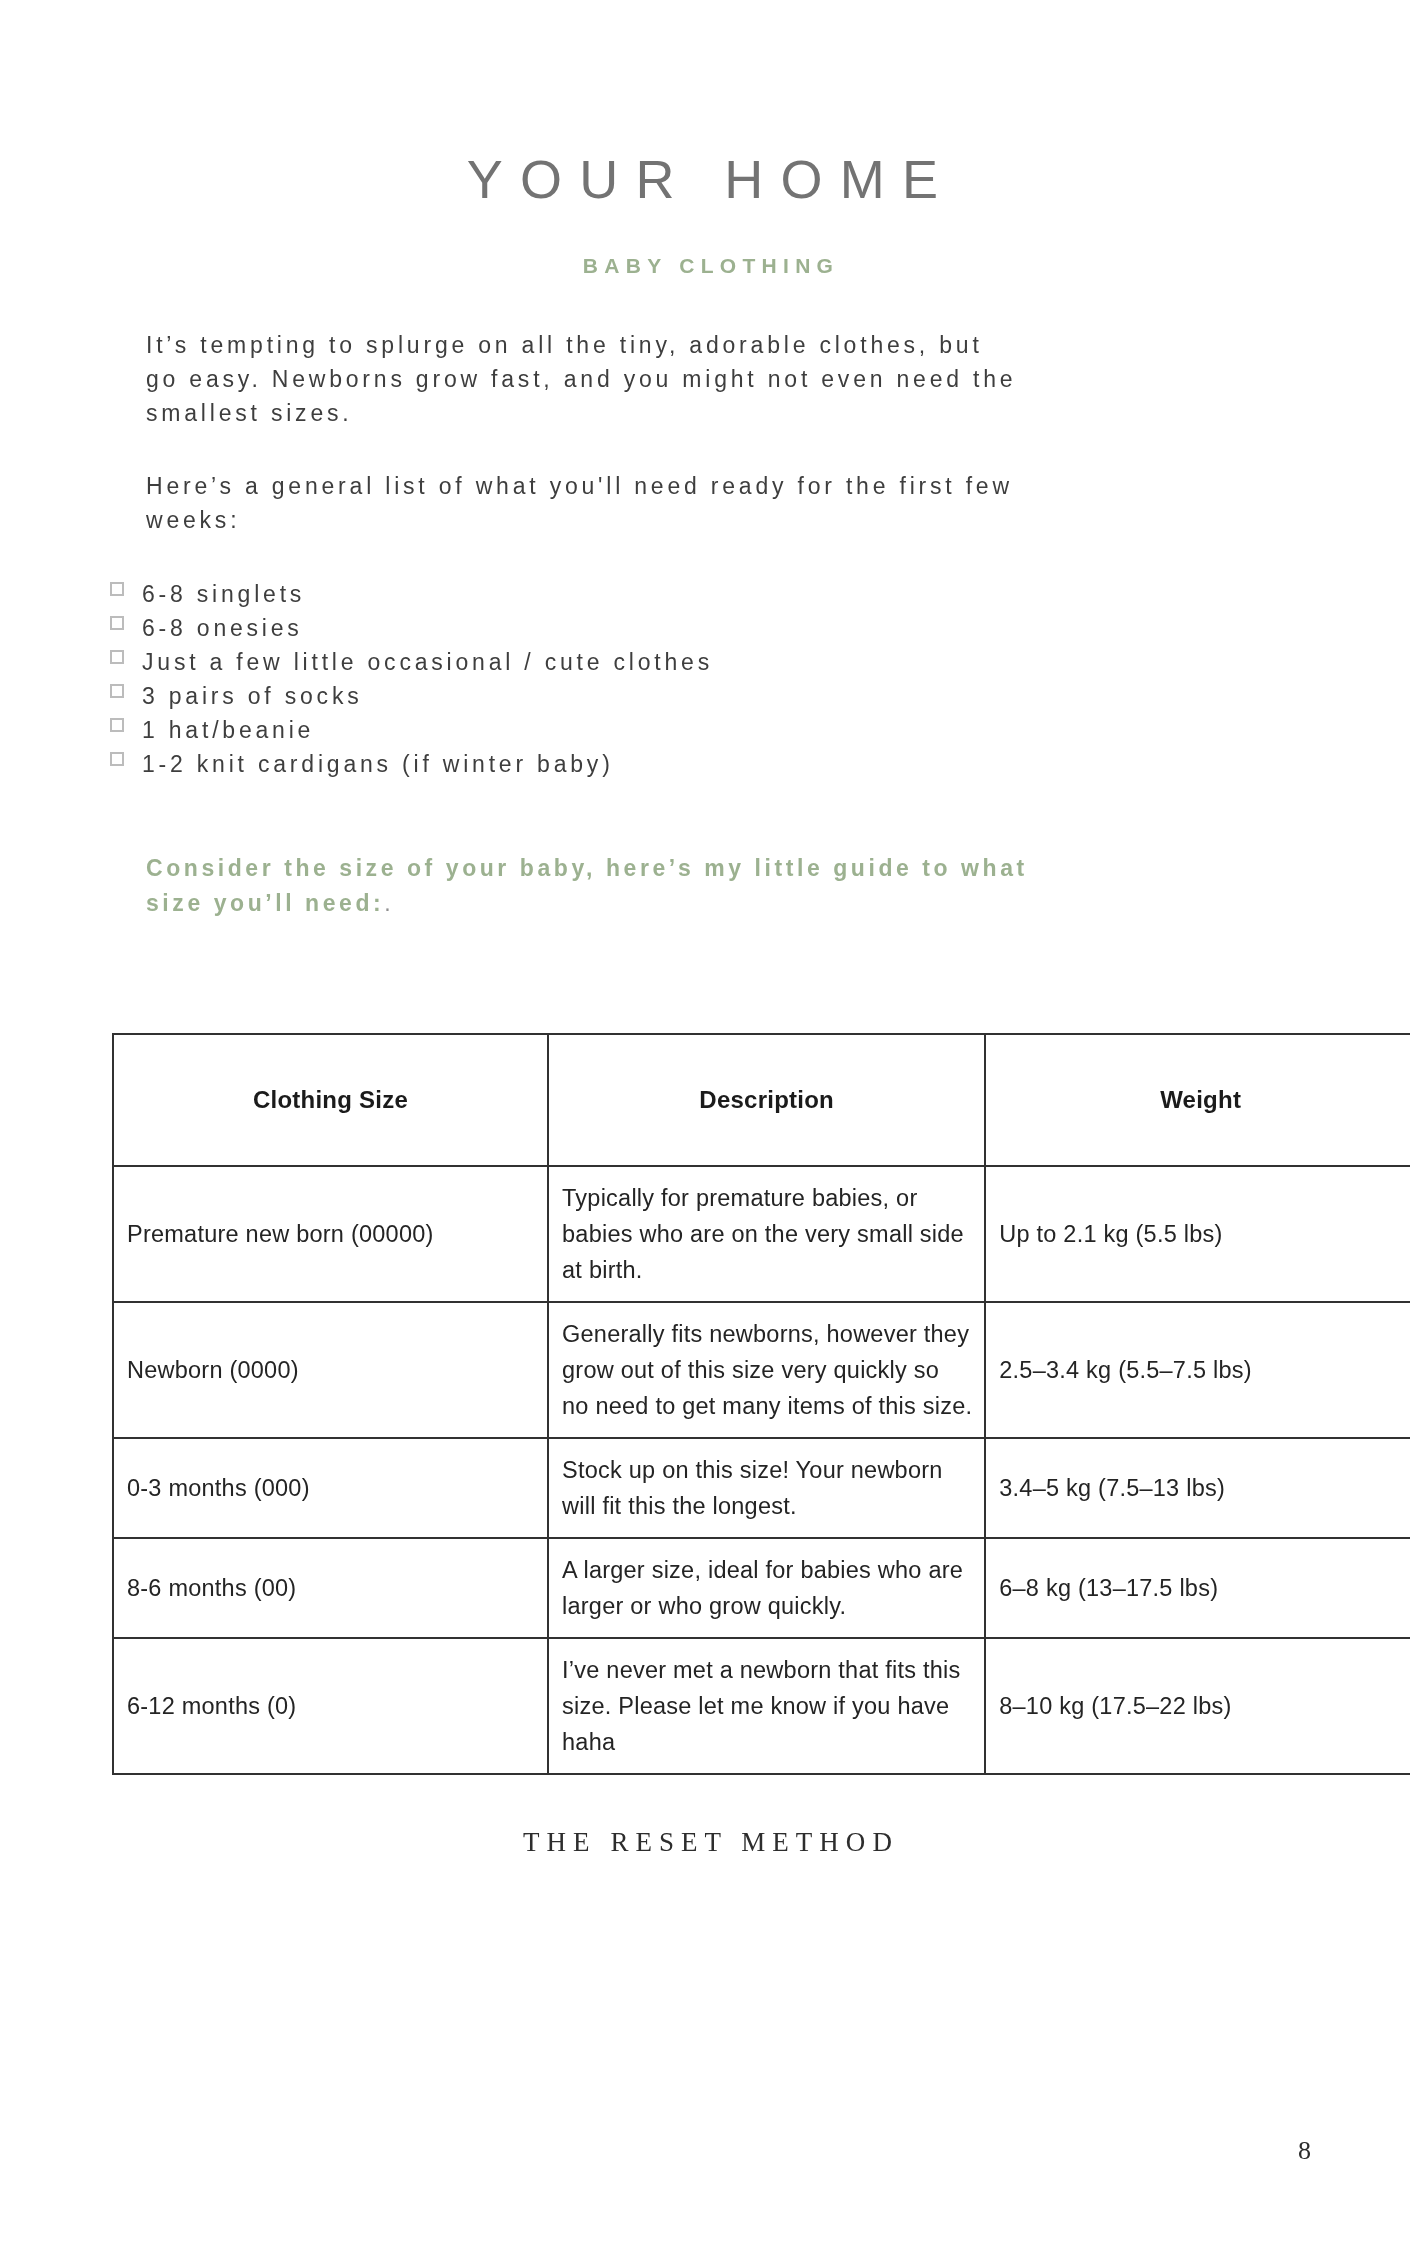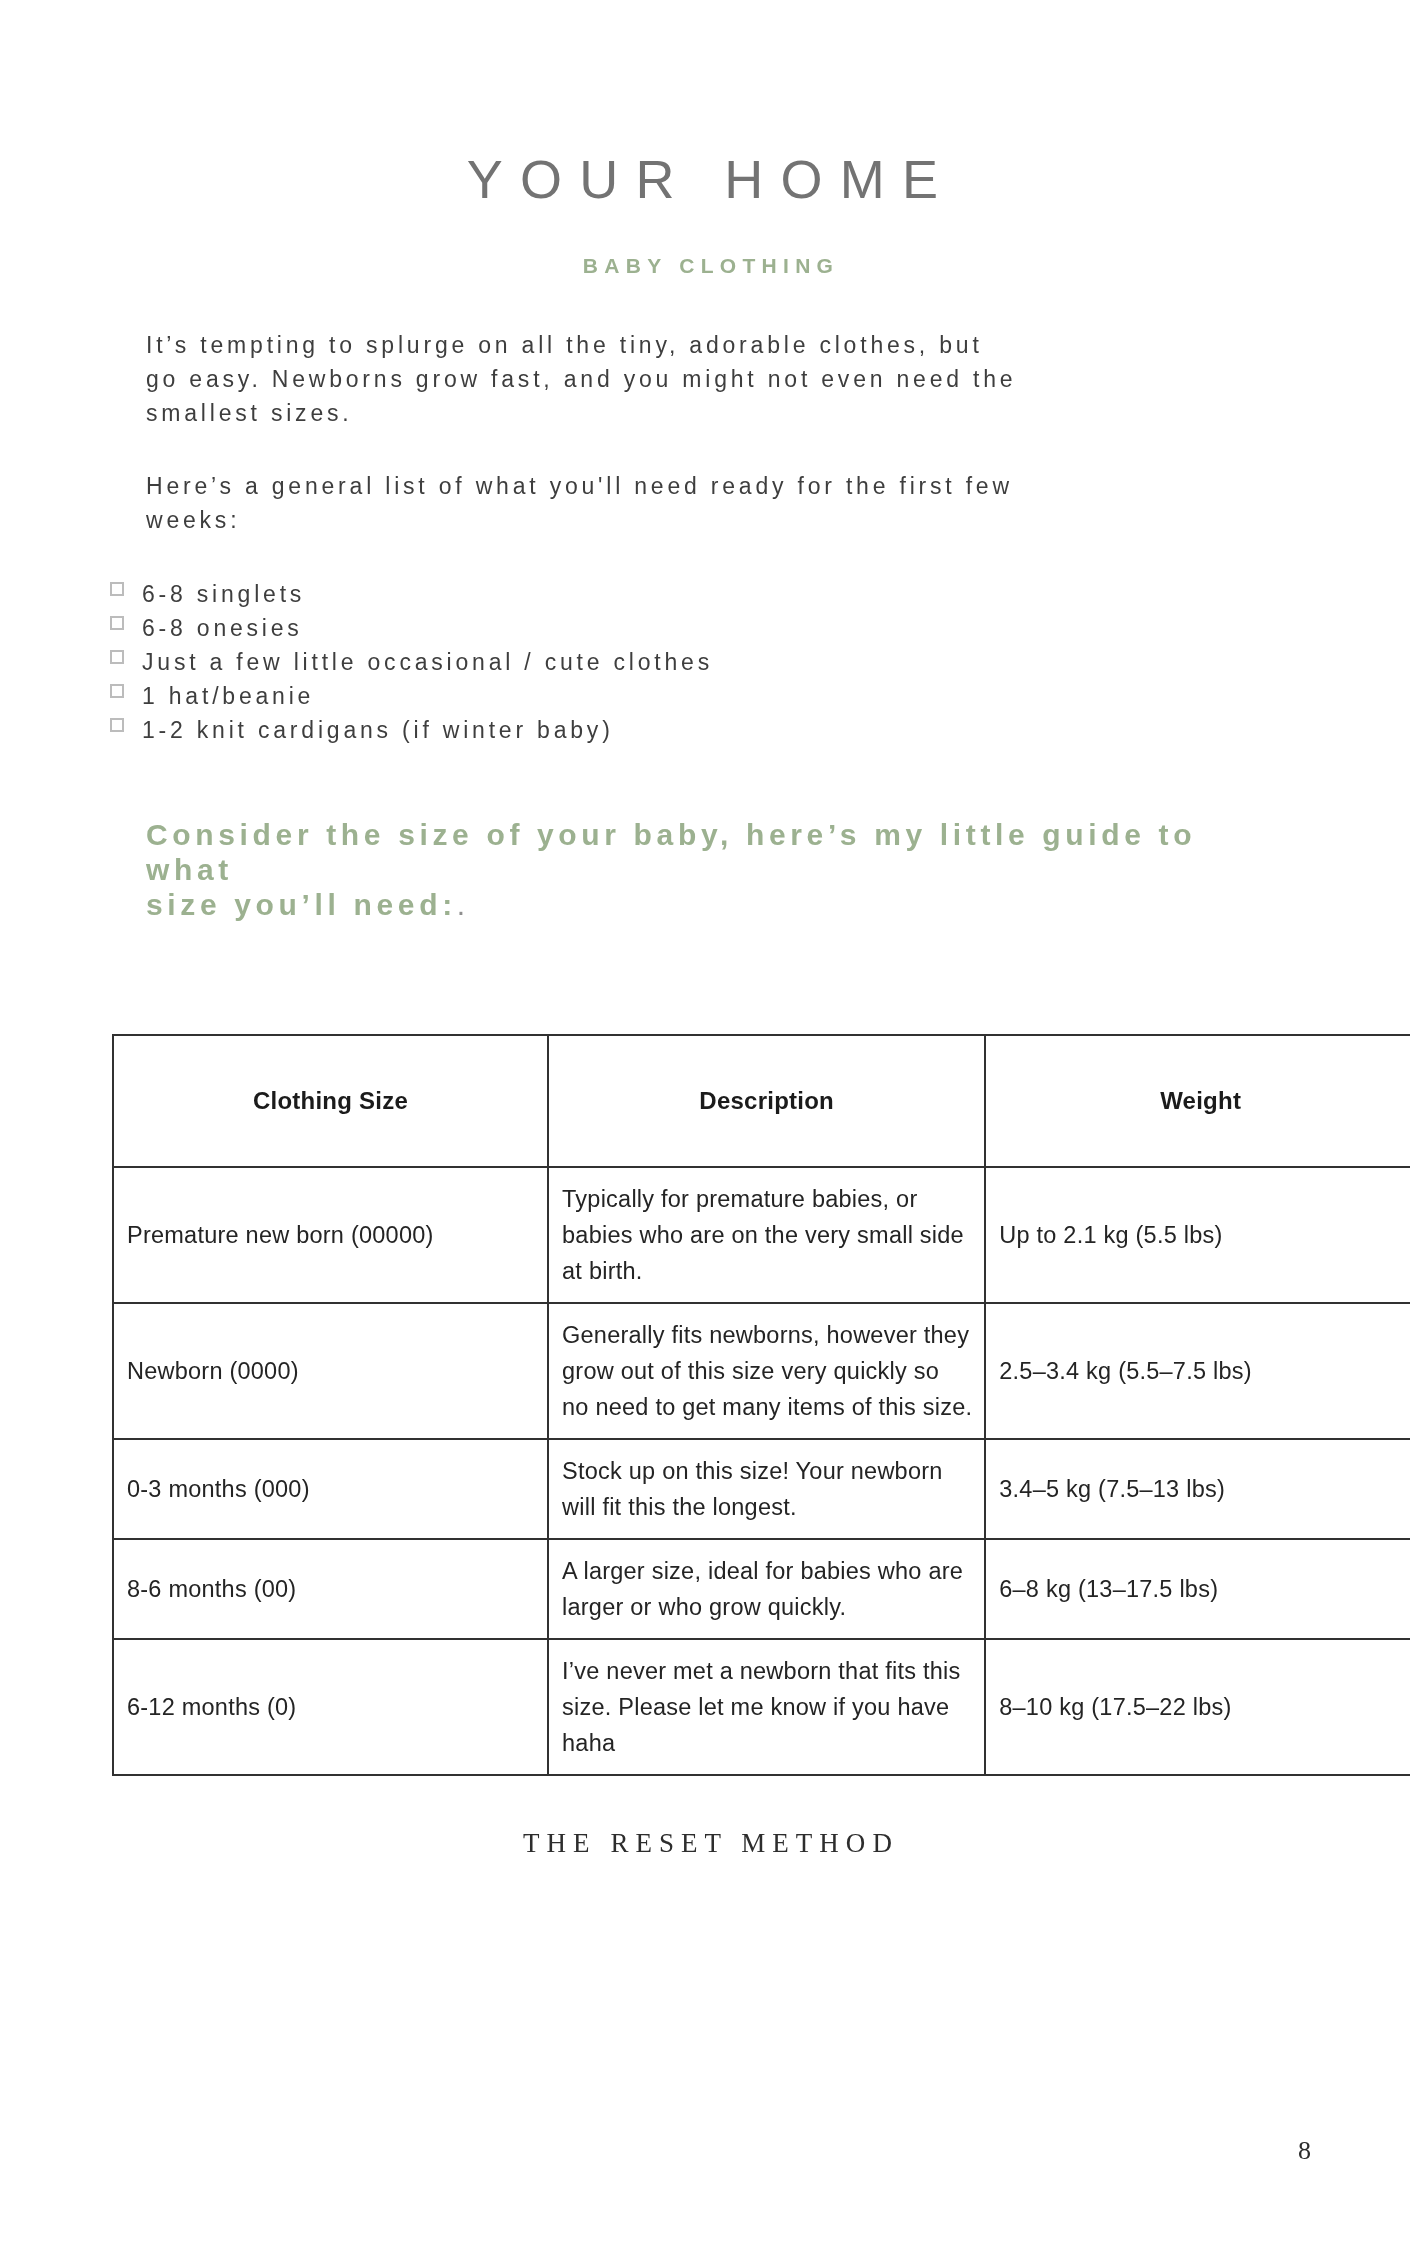--- a/index.html
+++ b/index.html
@@ -70,21 +70,21 @@
   }
   .check-label {
     font-size: 23px;
     letter-spacing: 0.165em;
     line-height: 34px;
     color: #3e3e3e;
     white-space: nowrap;
   }
   .callout {
     margin: 70px 0 0 0;
-    font-size: 30px;
+    font-size: 23px;
     font-weight: 700;
     letter-spacing: 0.155em;
     line-height: 35px;
     color: #9cb190;
     white-space: pre-line;
   }
   .callout-period {
     color: #8f8f8f;
     font-weight: 400;
   }
@@ -150,20 +150,24 @@
           <span class="checkbox"></span>
           <span class="check-label">6-8 singlets</span>
         </li>
         <li>
           <span class="checkbox"></span>
           <span class="check-label">6-8 onesies</span>
         </li>
         <li>
           <span class="checkbox"></span>
           <span class="check-label">Just a few little occasional / cute clothes</span>
+        </li>
+        <li>
+          <span class="checkbox"></span>
+          <span class="check-label">3 pairs of socks</span>
         </li>
         <li>
           <span class="checkbox"></span>
           <span class="check-label">1 hat/beanie</span>
         </li>
         <li>
           <span class="checkbox"></span>
           <span class="check-label">1-2 knit cardigans (if winter baby)</span>
         </li>
       </ul>

